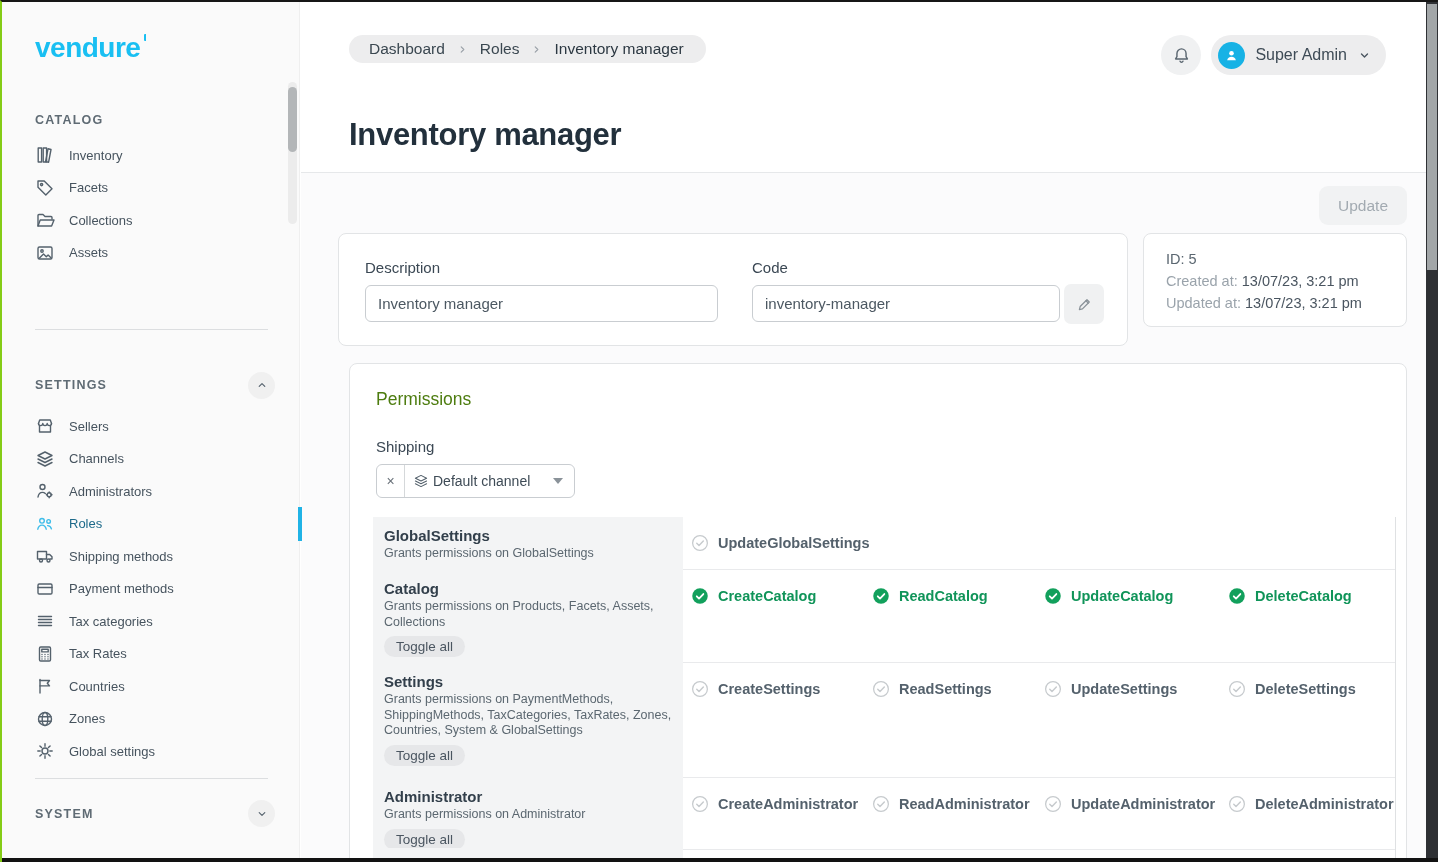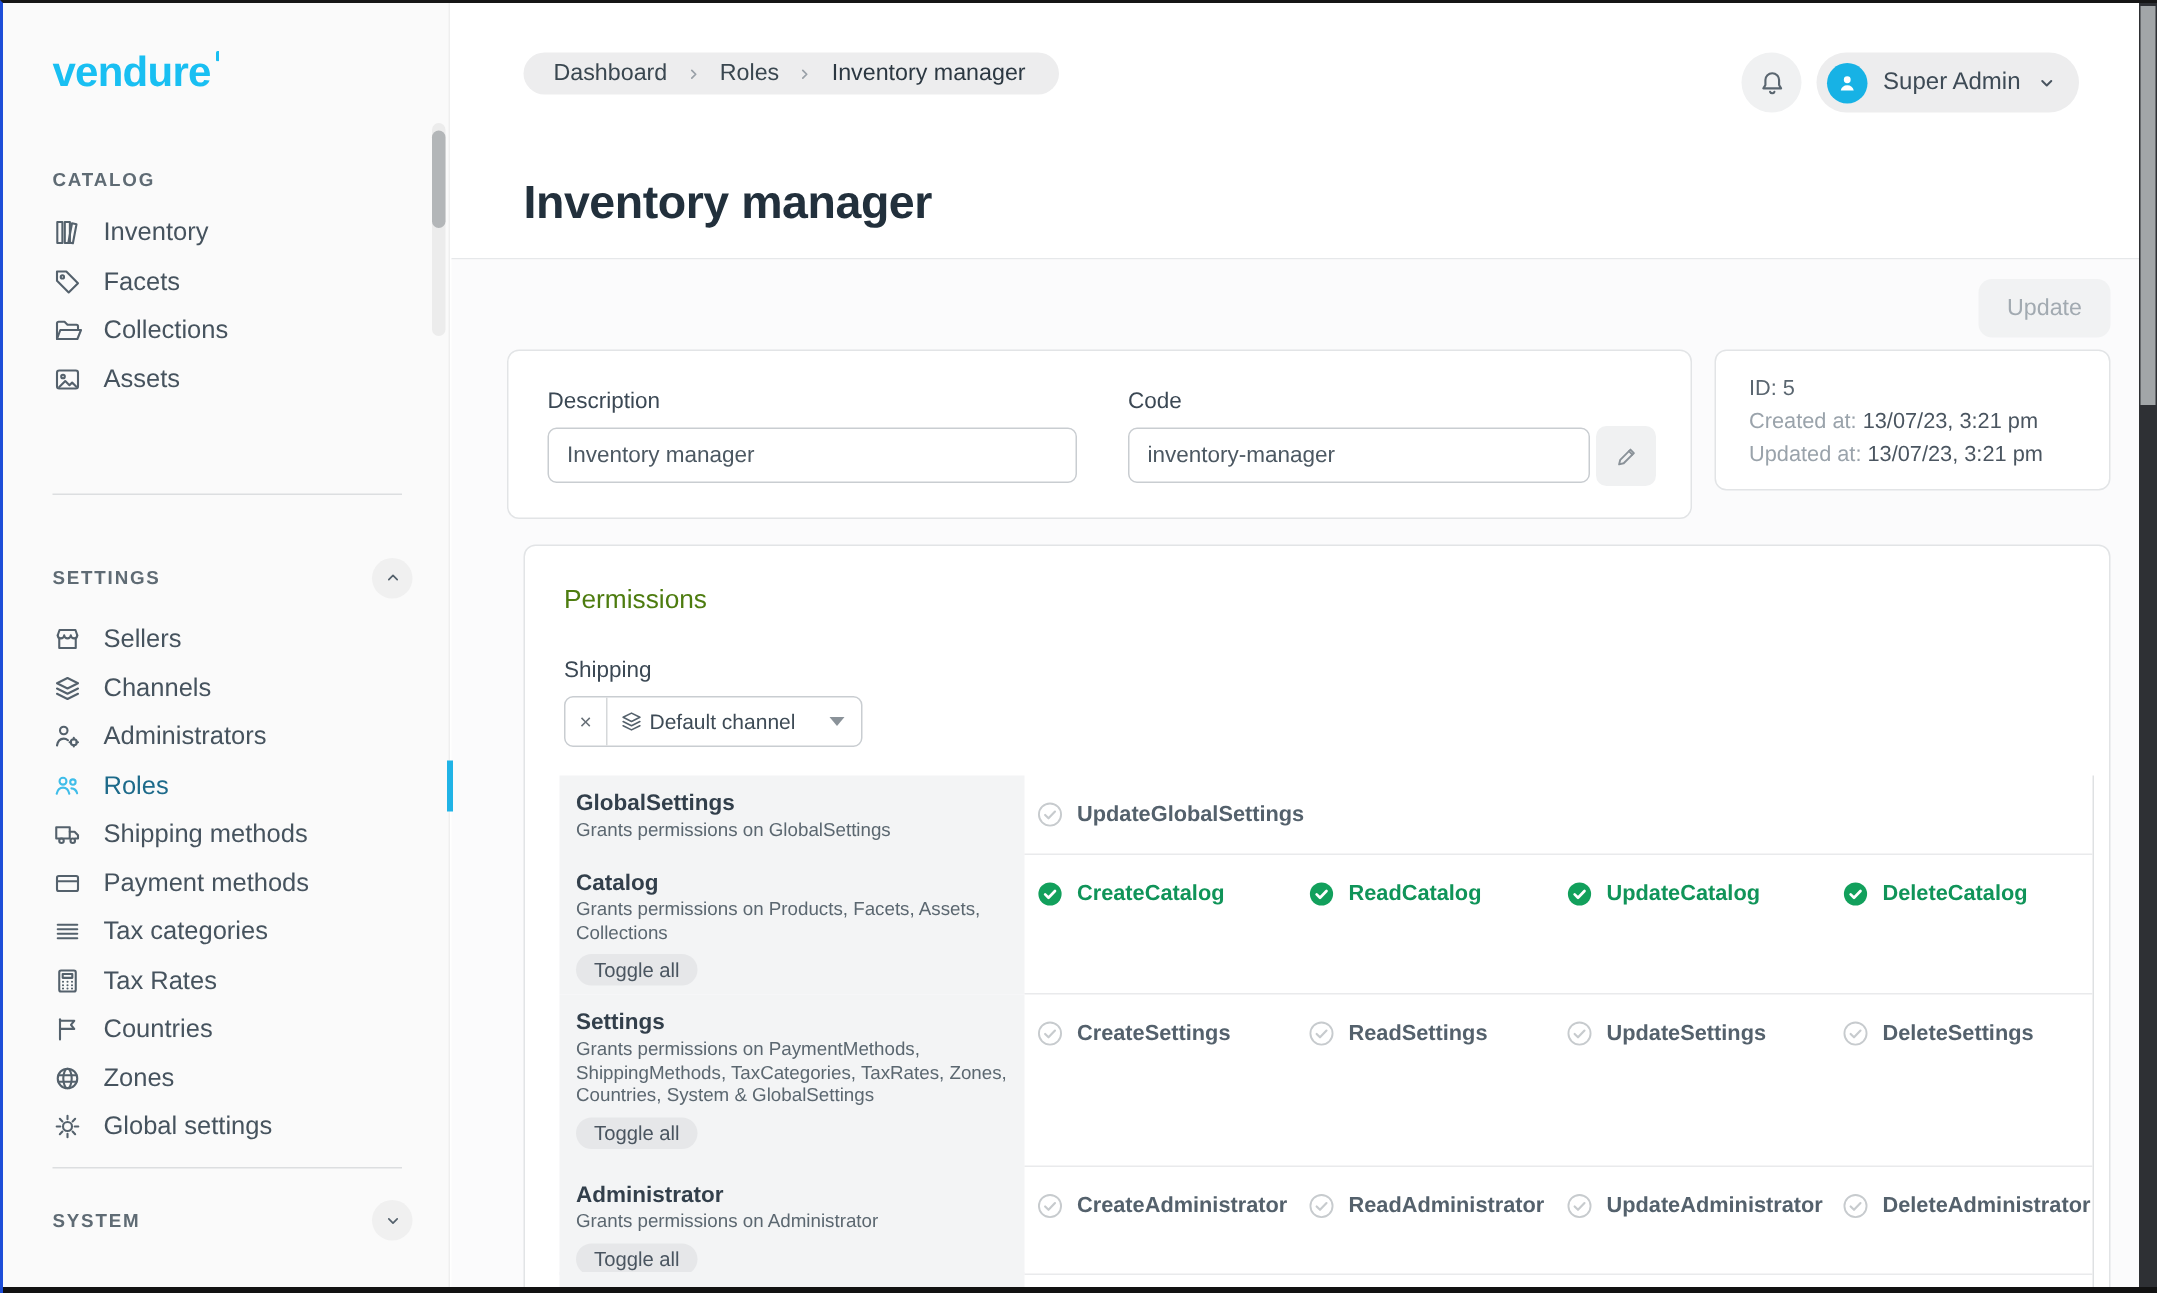--- a/index.html
+++ b/index.html
@@ -1,17 +1,17 @@
 <!DOCTYPE html>
 <html><head>
 <meta charset="utf-8">
 <style>
   * { margin:0; padding:0; box-sizing:border-box; }
   html,body { width:1438px; height:862px; overflow:hidden; font-family:"Liberation Sans", sans-serif; background:#fff; }
-  .window { position:relative; width:1438px; height:862px; border-left:2px solid #1d4ed8; border-top:2px solid #161616; overflow:hidden; }
+  .window { position:relative; width:1438px; height:862px; border-left:2px solid #84cc16; border-top:2px solid #161616; overflow:hidden; }
   .bottom-edge { position:absolute; left:0; right:0; bottom:0; height:4px; background:#121212; z-index:60; }
 
   
   .win-scroll { position:absolute; top:0; right:0; width:12px; height:862px; background:#2e3034; z-index:55; }
   .win-scroll .thumb { position:absolute; top:2px; left:1px; width:10px; height:266px; background:#a2a6a8; }
 
   
   .sidebar { position:absolute; left:0; top:0; width:298px; height:858px; background:#fafafa; border-right:1px solid #efefef; }
   .logo { margin:30px 0 0 33px; font-size:28px; font-weight:700; letter-spacing:-0.5px; color:#19bff2; position:relative; display:inline-block; }
   .logo .tm { position:absolute; top:2px; right:-7px; width:3px; height:7px; border-left:2px solid #19bff2; border-radius:1px; }
@@ -21,21 +21,21 @@
   .div1 { margin-top:60px; }
   .div2 { margin-top:10px; }
   .section-row { display:flex; align-items:center; justify-content:space-between; margin:0 24px 0 33px; height:26px; }
   .settings-row { margin-top:42px; margin-bottom:12px; }
   .system-row { margin-top:22px; }
   .collapse-btn { width:27px; height:27px; border-radius:50%; background:#f0f0f0; border:none; display:flex; align-items:center; justify-content:center; cursor:pointer; }
   .collapse-btn svg { width:14px; height:14px; stroke:#54616c; fill:none; stroke-width:1.6; stroke-linecap:round; stroke-linejoin:round; }
   .nav-item { position:relative; height:32.5px; display:flex; align-items:center; padding-left:33px; cursor:pointer; }
   .nav-icon { width:20px; height:20px; margin-right:14px; display:flex; align-items:center; justify-content:center; }
   .nav-icon svg { width:20px; height:20px; stroke:#54616c; fill:none; stroke-width:1.4; stroke-linecap:round; stroke-linejoin:round; }
-  .nav-label { font-size:17px; color:#46535e; }
+  .nav-label { font-size:13px; color:#46535e; }
   .nav-item.active .nav-icon svg { stroke:#3fbde9; }
   .nav-item.active .nav-label { color:#1d6a8a; }
   .nav-item.active::after { content:""; position:absolute; right:-3px; top:-1px; bottom:-1px; width:4px; background:#20b3e6; z-index:10; }
   .side-scroll { position:absolute; right:2px; top:80px; width:9px; height:142px; background:#ececec; border-radius:5px; }
   .side-scroll .thumb { position:absolute; top:5px; left:0; width:9px; height:65px; background:#b3b6b8; border-radius:5px; }
 
   
   .main { position:absolute; left:299px; top:0; right:12px; height:858px; background:#fff; }
   .main-header { position:relative; height:171px; background:#fff; border-bottom:1px solid #e6e8ea; }
   .breadcrumb { position:absolute; left:48px; top:33px; height:28px; background:#ededee; border-radius:20px; display:flex; align-items:center; padding:0 22px 0 20px; gap:11px; }

